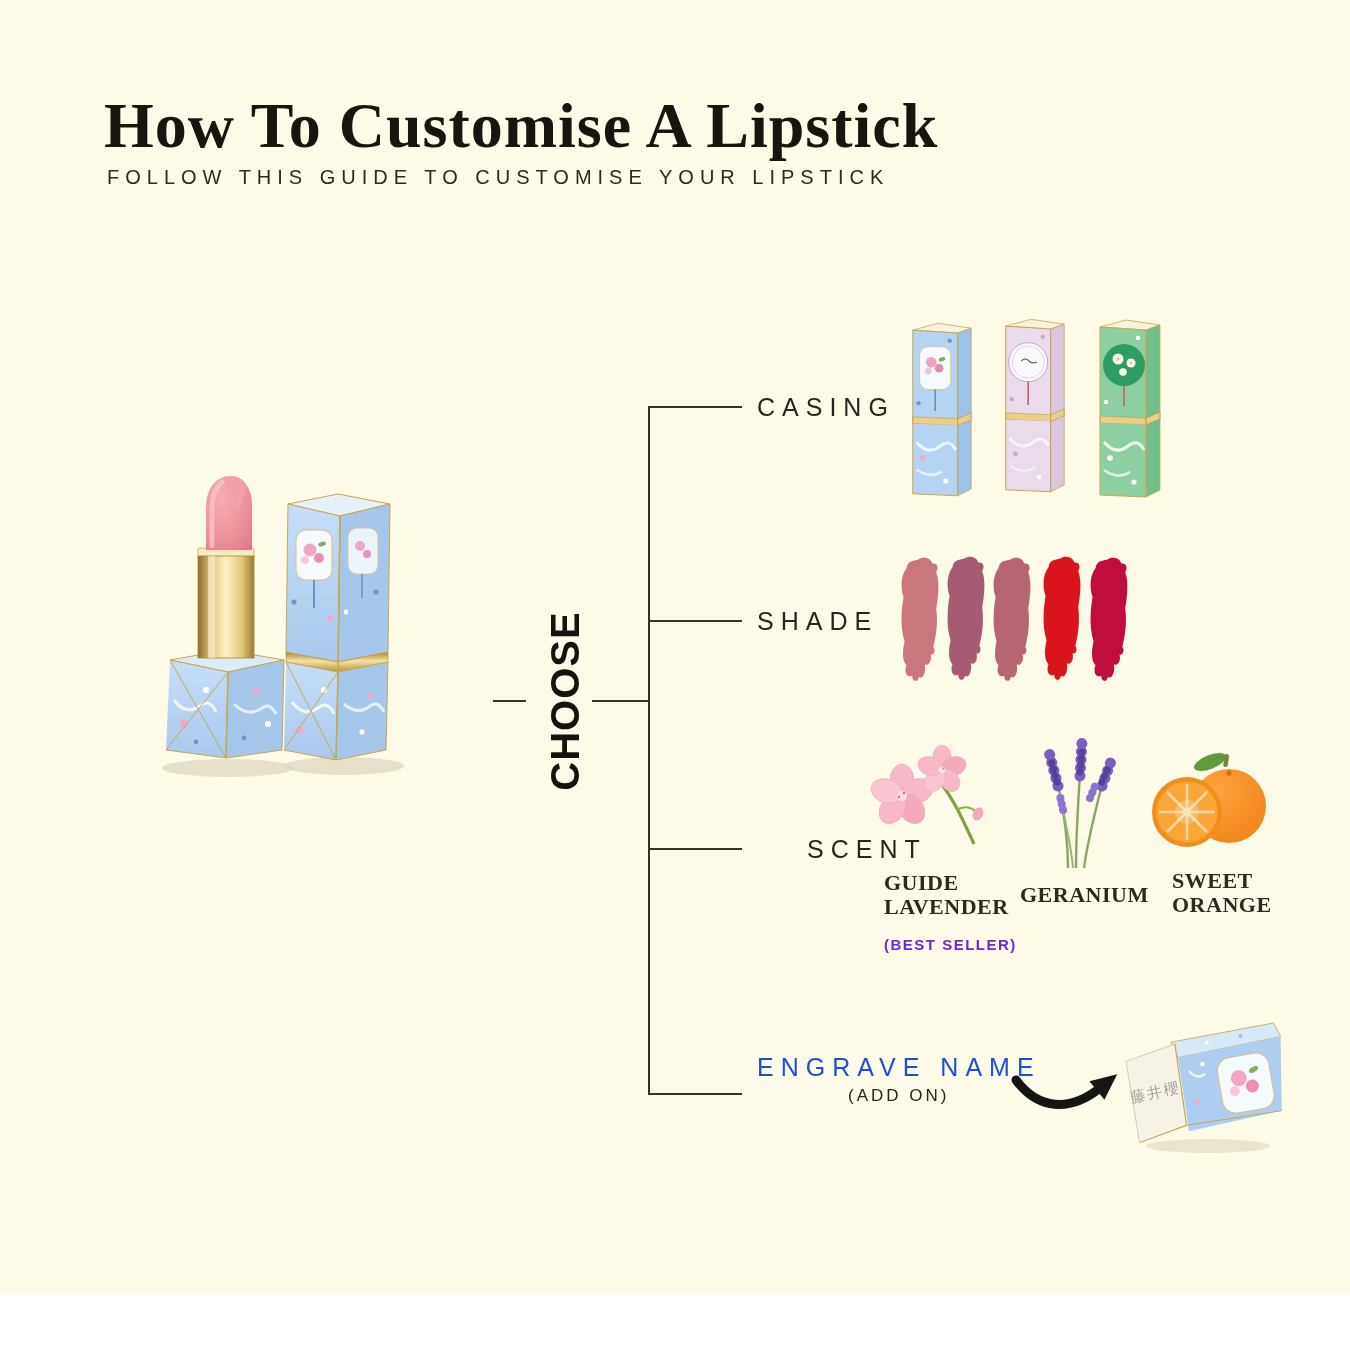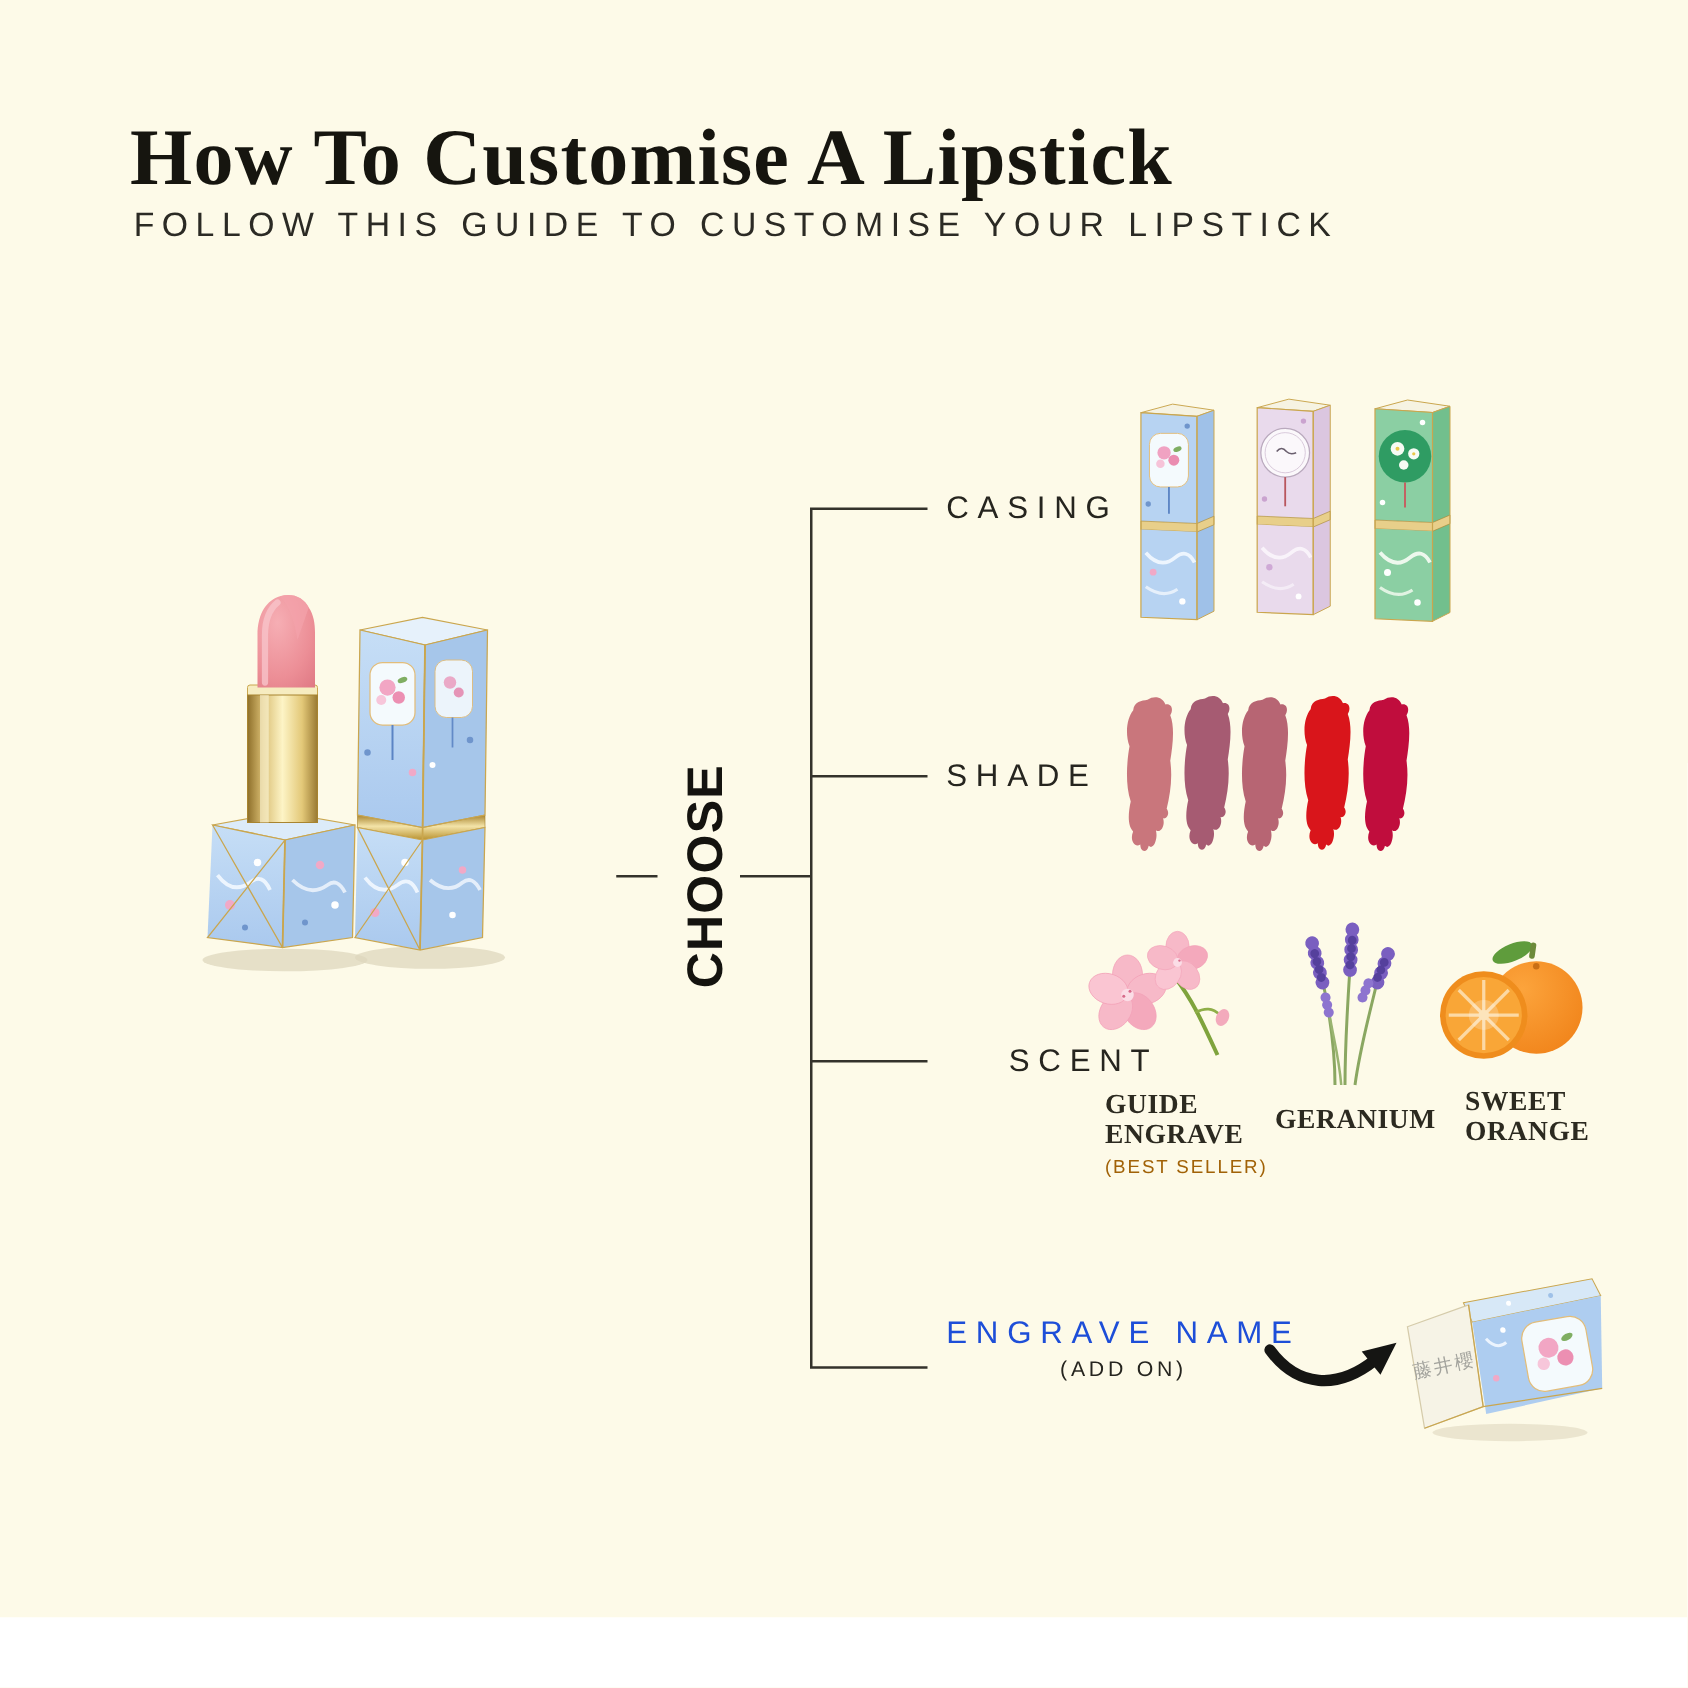--- a/index.html
+++ b/index.html
@@ -12,21 +12,21 @@
   .abs{position:absolute;}
   
   .title{
     left:104px;top:94px;
     font-family:"Liberation Serif","DejaVu Serif",serif;
     font-weight:700;font-size:64px;line-height:1;color:#16150f;
     letter-spacing:1px;white-space:nowrap;
   }
   .subtitle{
     left:107px;top:166px;
-    font-size:27px;line-height:1.1;letter-spacing:6px;color:#2b2a24;
+    font-size:20px;line-height:1.1;letter-spacing:6px;color:#2b2a24;
     white-space:nowrap;font-weight:400;
   }
   
   svg.tree{left:0;top:0;pointer-events:none;}
   .branch-label{
     transform:translateY(-50%);
     font-size:25px;letter-spacing:7px;color:#26251f;white-space:nowrap;
   }
   .choose{
     left:565px;top:701px;
@@ -41,21 +41,21 @@
   .engrave-name{font-size:25px;letter-spacing:7px;color:#1d4ed8;white-space:nowrap;}
   .engrave-note{font-size:17px;letter-spacing:3px;color:#26251f;margin-top:4px;white-space:nowrap;}
   
   .scent-label{
     font-family:"Liberation Serif","DejaVu Serif",serif;
     font-weight:700;font-size:22px;line-height:1.1;letter-spacing:0.5px;color:#2c2a20;
     white-space:nowrap;
   }
   .scent-note{
     font-family:"Liberation Sans","DejaVu Sans",sans-serif;
-    font-weight:400;font-size:15px;letter-spacing:1.5px;color:#a16207;margin-top:6px;
+    font-weight:700;font-size:15px;letter-spacing:1.5px;color:#6d28d9;margin-top:17px;
     white-space:nowrap;
   }
   svg{display:block;overflow:visible;}
 </style>
 </head>
 <body>
 
 <div class="canvas">
 
   <div class="abs title">How To Customise A Lipstick</div>
@@ -325,21 +325,21 @@
         <line x1="37" y1="66" x2="9" y2="66"></line>
           <line x1="37" y1="66" x2="17" y2="46"></line>
       </g>
       <circle cx="37" cy="66" r="12" fill="#ffffff" opacity="0.22"></circle>
       <circle cx="37" cy="66" r="4.2" fill="#fce4bb"></circle>
     </g>
   </svg>
 
   <div class="abs" style="left:884px;top:871px;">
     <div class="scent-label">GUIDE</div>
-    <div class="scent-label">ENGRAVE</div>
+    <div class="scent-label">LAVENDER</div>
     <div class="scent-note">(BEST SELLER)</div>
   </div>
   <div class="abs" style="left:1020px;top:883px;">
     <div class="scent-label">GERANIUM</div>
   </div>
   <div class="abs" style="left:1172px;top:869px;">
     <div class="scent-label">SWEET</div>
     <div class="scent-label">ORANGE</div>
   </div>
 

